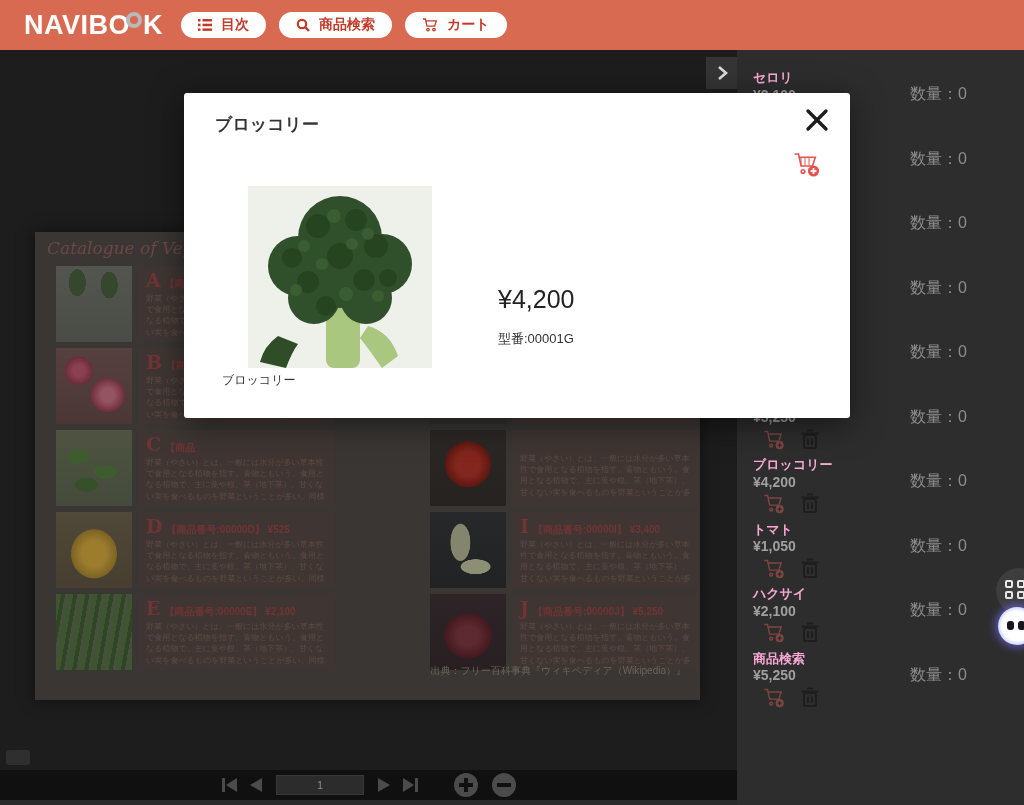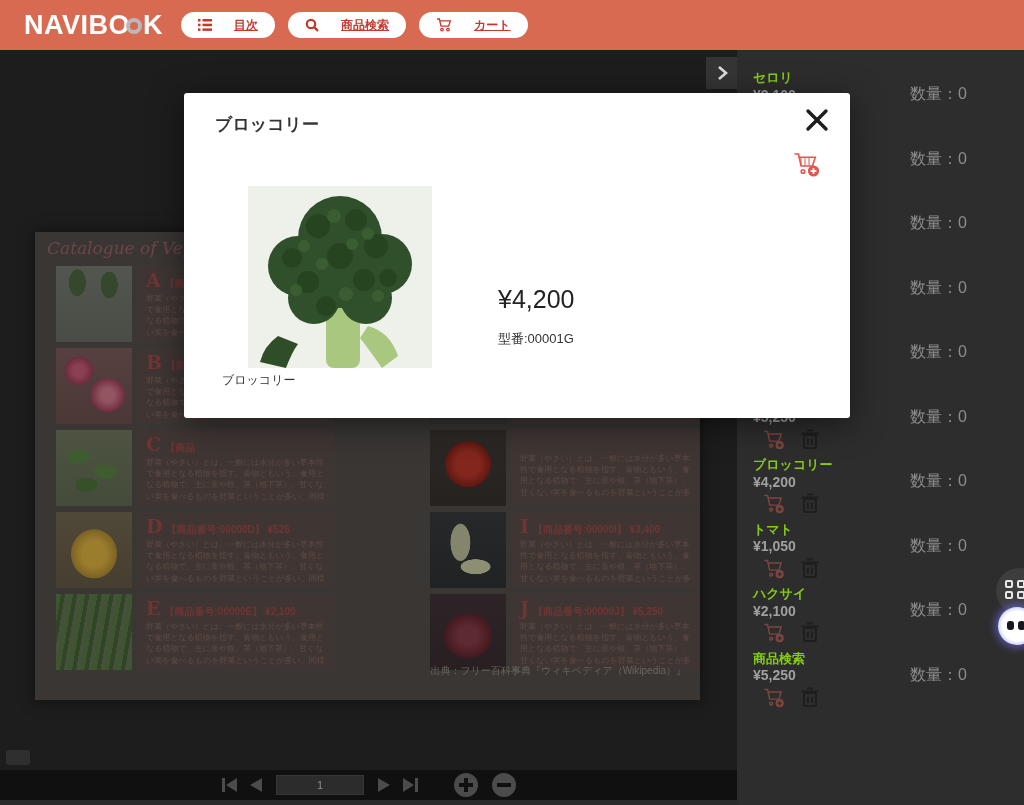--- a/index.html
+++ b/index.html
@@ -4,27 +4,27 @@
 <style>
   * { margin:0; padding:0; box-sizing:border-box; }
   html,body { background:#000; }
   .app { position:relative; width:1024px; height:805px; overflow:hidden;
          background:#1d1d1d; font-family:"Liberation Sans", sans-serif; }
 
   
   .header { position:absolute; left:0; top:0; width:1024px; height:50px;
             background:#d96a52; display:flex; align-items:center; z-index:30; }
   .logo { margin-left:24px; color:#fff; font-size:27px; font-weight:bold;
-          letter-spacing:0.5px; display:flex; align-items:center; }
+          letter-spacing:0.5px; display:flex; align-items:flex-start; }
   .logo .ring { display:inline-block; width:16px; height:16px; border:4px solid #b9b9b9;
                 border-radius:50%; margin:2px 1px 0 -4px; }
   .nav { margin-left:18px; display:flex; gap:13px; }
   .pill { height:26px; border:none; border-radius:13px; background:#fff; color:#c23b2a;
-          font-family:"Liberation Sans",sans-serif; font-size:12px; font-weight:bold;
-          display:flex; align-items:center; gap:22px; padding:0 17px; cursor:pointer;text-decoration:underline; }
+          font-family:"Liberation Sans",sans-serif; font-size:14px; font-weight:bold;
+          display:flex; align-items:center; gap:9px; padding:0 17px; cursor:pointer; }
   .pill svg { display:block; }
 
   
   .stage { position:absolute; left:0; top:50px; width:737px; height:720px; background:#1d1d1d; }
   .page { position:absolute; left:35px; top:182px; width:665px; height:468px;
           background:#393634; box-shadow:0 0 14px rgba(0,0,0,.5); }
   .page-title { position:absolute; left:12px; top:6px; font-family:"DejaVu Serif", serif;
                 font-style:italic; font-size:17px; color:#6e4646; }
   .cat-grid { position:absolute; left:0; top:34px; width:665px; display:flex; }
   .cat-col { width:332px; }
@@ -63,21 +63,21 @@
 
   
   .collapse-btn { position:absolute; left:706px; top:57px; width:31px; height:32px;
                   background:#353535; border:none; cursor:pointer; z-index:5;
                   display:flex; align-items:center; justify-content:center; }
 
   
   .sidebar { position:absolute; left:737px; top:50px; width:287px; height:755px;
              background:#2d2d2d; padding:20px 0 0 16px; z-index:4; }
   .srow { width:214px; height:64.5px; }
-  .srow-name { font-size:13px; font-weight:bold; color:#84cc16; height:16px; line-height:15px; }
+  .srow-name { font-size:13px; font-weight:bold; color:#f9a8d4; height:16px; line-height:15px; }
   .srow-line { display:flex; justify-content:space-between; align-items:center; height:17px; }
   .srow-price { font-size:14px; font-weight:bold; color:#a0a0a0; }
   .srow-qty { font-size:16px; color:#8d8d8d; }
   .srow-icons { display:flex; gap:15px; padding-left:10px; margin-top:3px; }
   .icon-btn { background:none; border:none; padding:0; cursor:pointer; line-height:0; }
 
   
   .fab-grid { position:absolute; left:996px; top:568px; width:46px; height:46px; border-radius:50%;
               background:#3d3d3d; border:none; cursor:pointer; z-index:6; }
   .fab-grid .dots { position:absolute; left:9px; top:12px; display:grid;

